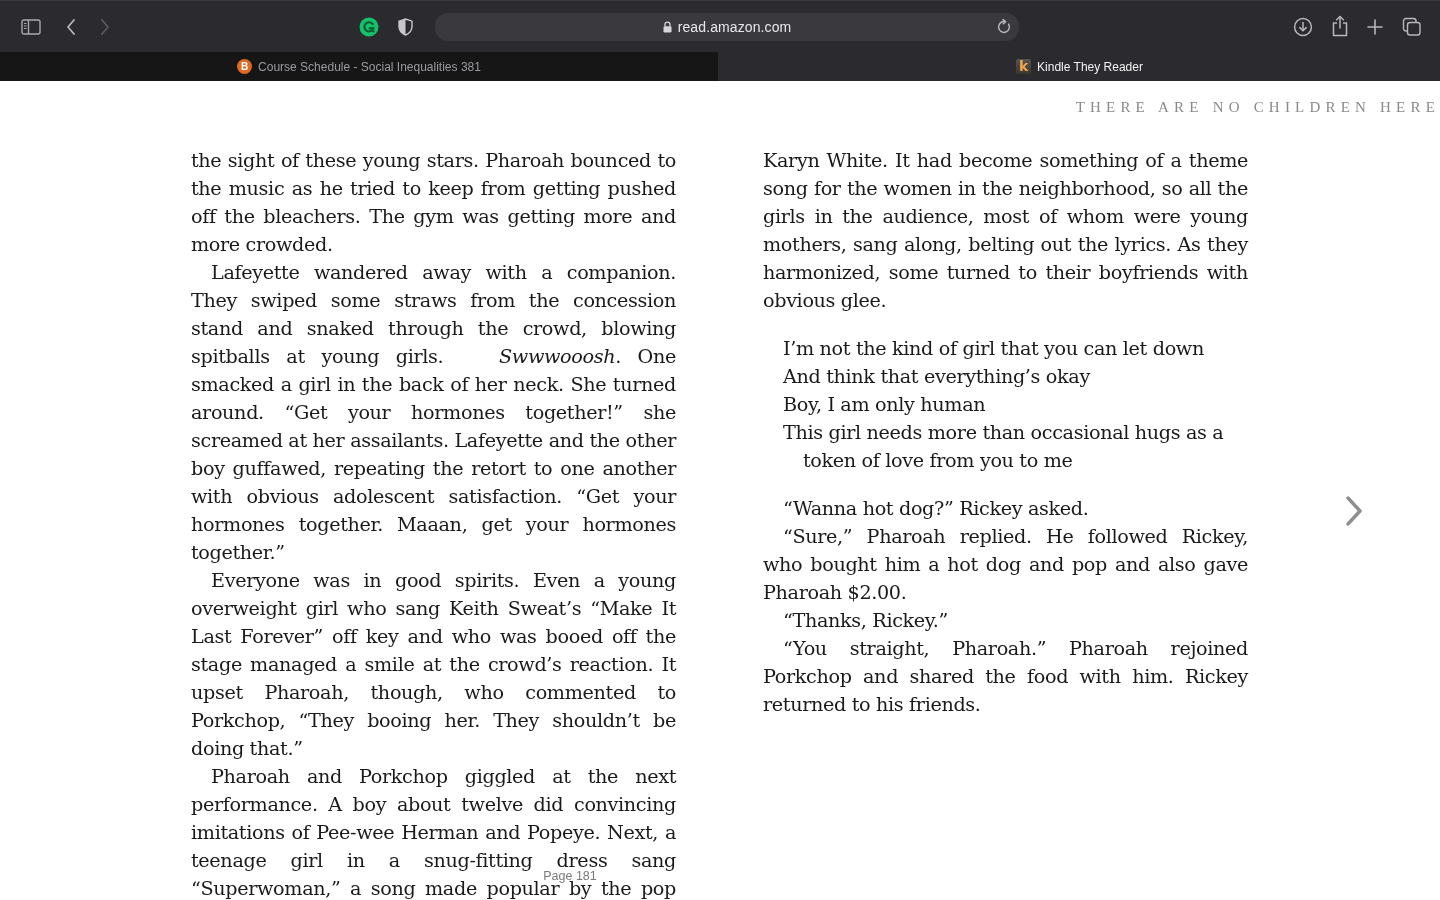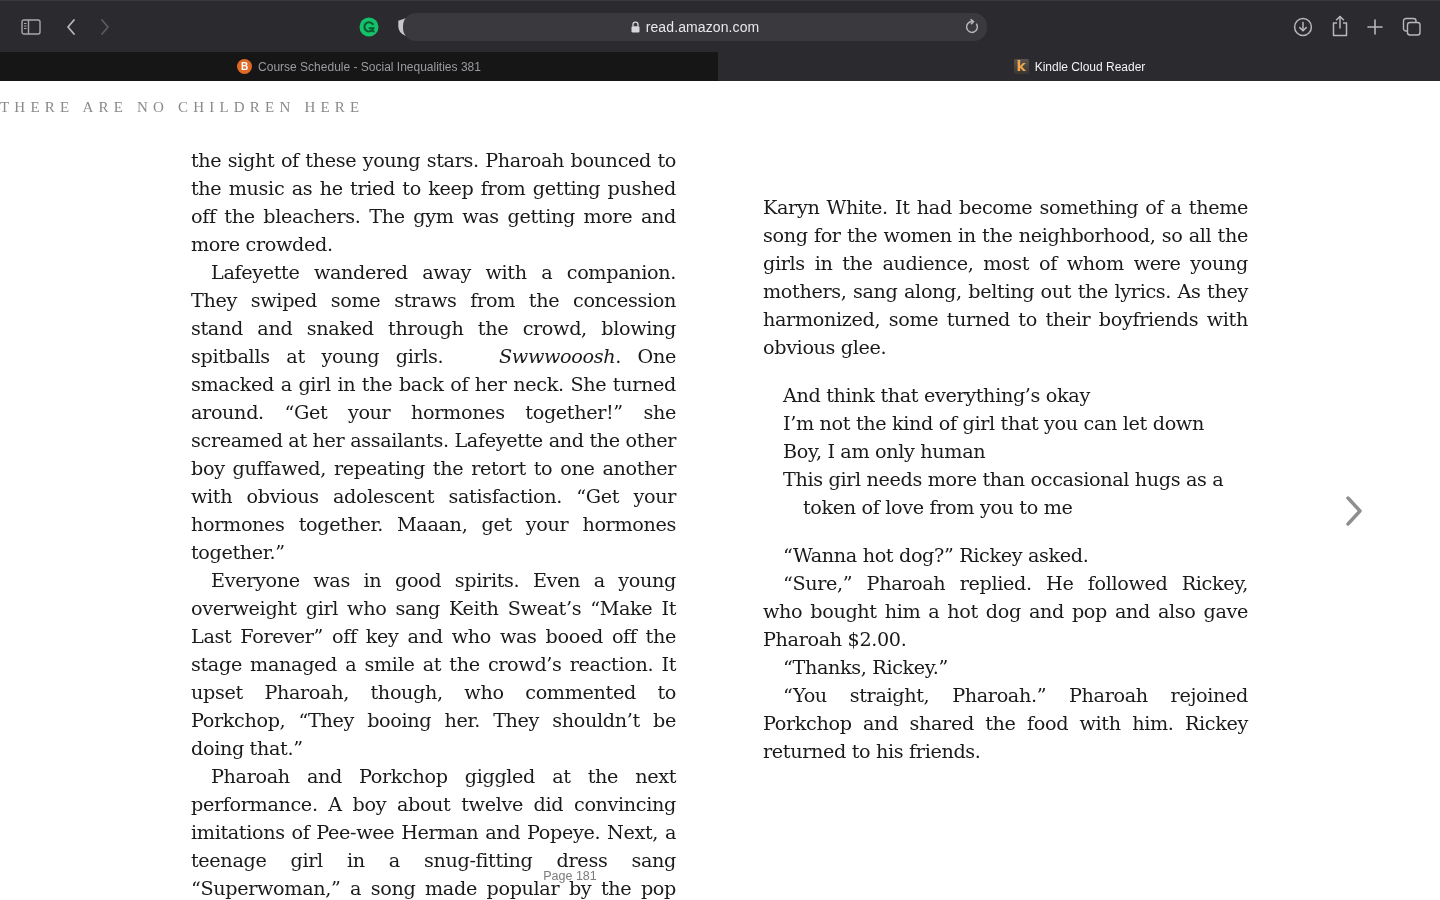--- a/index.html
+++ b/index.html
@@ -8,21 +8,21 @@
 
     
     .toolbar {
       position: absolute; left: 0; top: 0; width: 1440px; height: 52px;
       background: #2b2a2e; border-top: 1px solid #3a393d;
     }
     .tb-icon { position: absolute; display: flex; align-items: center; justify-content: center; cursor: default; }
     .tb-icon svg { display: block; }
 
     .address-bar {
-      position: absolute; left: 403px; top: 12px; width: 584px; height: 28px;
+      position: absolute; left: 435px; top: 12px; width: 584px; height: 28px;
       background: #3a393e; border-radius: 13px;
       display: flex; align-items: center; justify-content: center;
     }
     .address-bar .lock { margin-right: 6px; display: flex; align-items: center; }
     .address-bar .url { color: #e8e8ea; font-size: 14px; letter-spacing: 0.1px; }
     .address-bar .reload { position: absolute; right: 6px; top: 5px; }
 
     
     .tabbar {
       position: absolute; left: 0; top: 52px; width: 1440px; height: 29px;
@@ -42,31 +42,31 @@
     }
     .fav-k {
       border-radius: 2px; background: linear-gradient(180deg, #5a5450, #3b3632);
       color: #f0a64a; font-size: 14px; font-weight: bold; line-height: 15px; text-align: center;
       font-family: "DejaVu Sans", sans-serif;
     }
 
     
     .reader { position: absolute; left: 0; top: 81px; width: 1440px; height: 819px; background: #ffffff; }
     .running-head {
-      position: absolute; left: 0; top: 18px; width: 1440px; text-align: left;
+      position: absolute; left: 0; top: 18px; width: 1440px; text-align: right;
       font-family: "Liberation Serif", serif; font-size: 15px; letter-spacing: 5.2px;
       color: #8a8a8a;
     }
     .column {
       position: absolute; top: 66px; width: 485px;
       font-family: "DejaVu Serif", serif; font-size: 19.2px; line-height: 28px; color: #1a1a1a;
       letter-spacing: -0.35px;
     }
     .col-left { left: 191px; }
-    .col-right { left: 763px; margin-top: 47px; }
+    .col-right { left: 763px; }
     .column p { text-align: justify; text-align-last: left; }
     .column p.indent { text-indent: 20px; }
     .column p.noindent { text-indent: 0; }
     .column em { font-style: italic; margin-left: 39px; }
     .lyrics { margin: 20px 0 20px 20px; }
     .lyrics .line { padding-left: 20px; text-indent: -20px; text-align: left; }
 
     .next-page {
       position: absolute; left: 1338px; top: 410px; width: 32px; height: 40px;
       display: flex; align-items: center; justify-content: center; cursor: pointer;
@@ -157,39 +157,39 @@
   </div>
 </div>
 
 <div class="tabbar">
   <div class="tab inactive">
     <span class="favicon fav-b">B</span>
     <span>Course Schedule - Social Inequalities 381</span>
   </div>
   <div class="tab active">
     <span class="favicon fav-k">k</span>
-    <span>Kindle Cloud Reader</span>
+    <span>Kindle They Reader</span>
   </div>
 </div>
 
 <div class="reader">
   <div class="running-head">THERE ARE NO CHILDREN HERE</div>
 
   <div class="column col-left">
     <p class="noindent">the sight of these young stars. Pharoah bounced to the music as he tried to keep from getting pushed off the bleachers. The gym was getting more and more crowded.</p>
     <p class="indent"><span>Lafeyette wandered away with a companion. They swiped some straws from the concession stand and snaked through the crowd, blowing spitballs at young girls. </span><em>Swwwooosh</em><span>. One smacked a girl in the back of her neck. She turned around. “Get your hormones together!” she screamed at her assailants. Lafeyette and the other boy guffawed, repeating the retort to one another with obvious adolescent satisfaction. “Get your hormones together. Maaan, get your hormones together.”</span></p>
     <p class="indent">Everyone was in good spirits. Even a young overweight girl who sang Keith Sweat’s “Make It Last Forever” off key and who was booed off the stage managed a smile at the crowd’s reaction. It upset Pharoah, though, who commented to Porkchop, “They booing her. They shouldn’t be doing that.”</p>
     <p class="indent">Pharoah and Porkchop giggled at the next performance. A boy about twelve did convincing imitations of Pee-wee Herman and Popeye. Next, a teenage girl in a snug-fitting dress sang “Superwoman,” a song made popular by the pop star</p>
   </div>
 
   <div class="column col-right">
     <p class="noindent">Karyn White. It had become something of a theme song for the women in the neighborhood, so all the girls in the audience, most of whom were young mothers, sang along, belting out the lyrics. As they harmonized, some turned to their boyfriends with obvious glee.</p>
     <div class="lyrics">
+      <div class="line">I’m not the kind of girl that you can let down</div>
       <div class="line">And think that everything’s okay</div>
-      <div class="line">I’m not the kind of girl that you can let down</div>
       <div class="line">Boy, I am only human</div>
       <div class="line">This girl needs more than occasional hugs as a token of love from you to me</div>
     </div>
     <p class="indent">“Wanna hot dog?” Rickey asked.</p>
     <p class="indent">“Sure,” Pharoah replied. He followed Rickey, who bought him a hot dog and pop and also gave Pharoah $2.00.</p>
     <p class="indent">“Thanks, Rickey.”</p>
     <p class="indent">“You straight, Pharoah.” Pharoah rejoined Porkchop and shared the food with him. Rickey returned to his friends.</p>
   </div>
 
   <div class="next-page">

